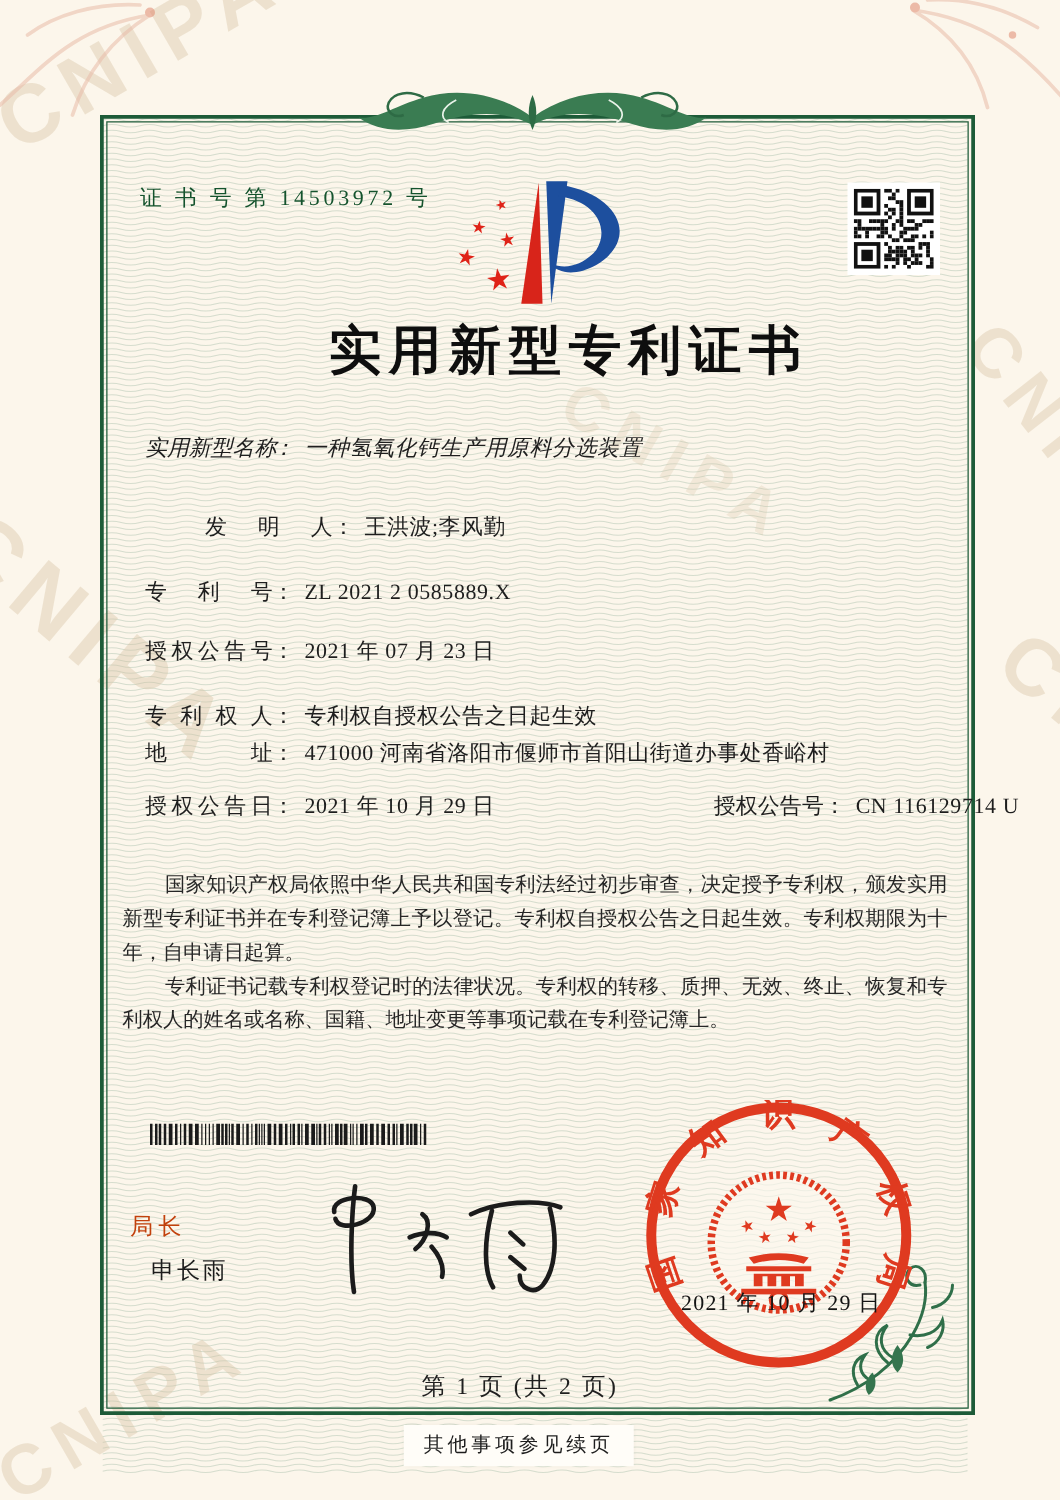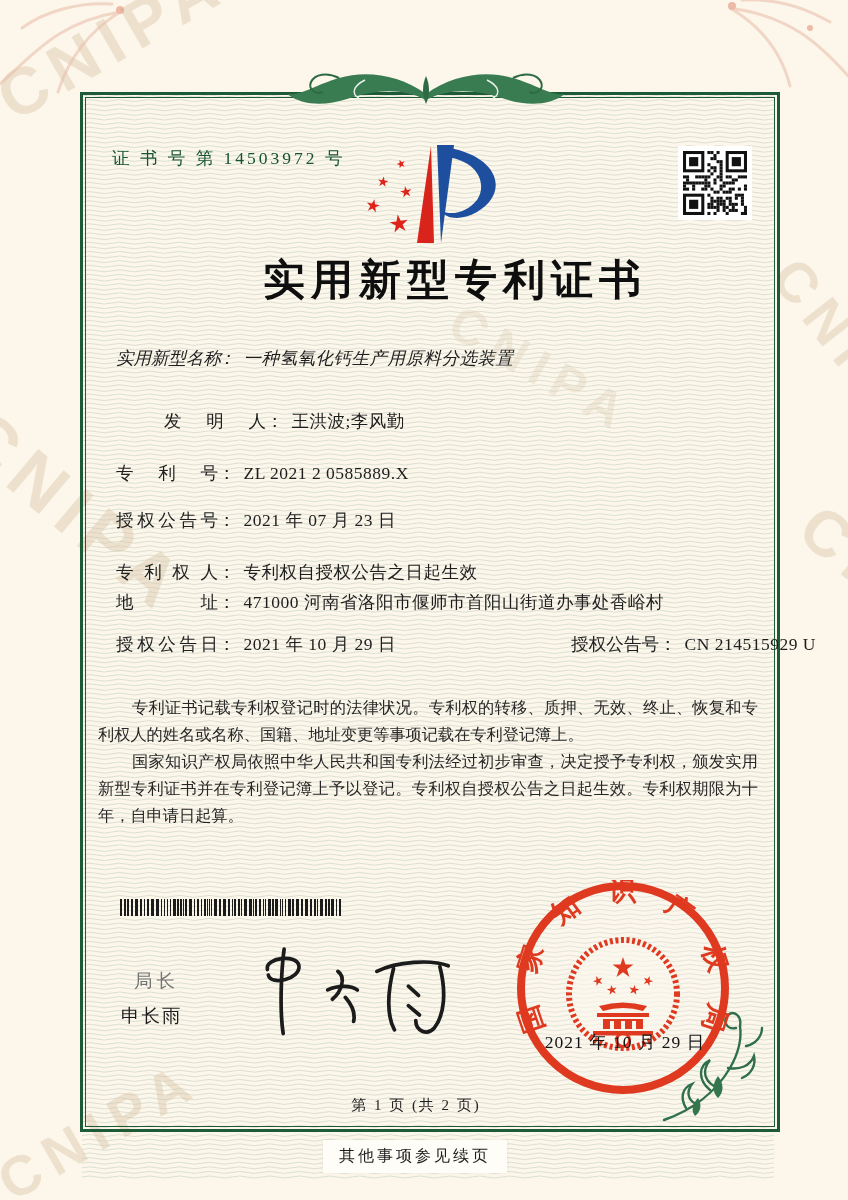--- a/index.html
+++ b/index.html
@@ -35,28 +35,28 @@
   .flabel{display:inline-block;width:102px;text-align:justify;text-align-last:justify;}
   .fcolon{display:inline-block;margin-right:8px;}
   .fvalue{letter-spacing:0.5px;}
   .grp2{position:absolute;left:455px;top:0;white-space:nowrap;}
   .grp2 .flabel{width:88px;}
   .paras{position:absolute;left:98px;top:695px;width:660px;z-index:4;
     font-size:16.2px;line-height:27px;text-align:justify;color:#262626;}
   .paras p{margin:0;text-indent:2.1em;}
   #barcode{position:absolute;left:120px;top:899px;width:224px;height:17px;z-index:4;}
   #barcode i{position:absolute;top:0;bottom:0;background:#1b1b1b;}
-  .juzhang{position:absolute;left:134px;top:968px;font-size:18.5px;letter-spacing:4px;z-index:4;color:#737373;}
+  .juzhang{position:absolute;left:104px;top:968px;font-size:18.5px;letter-spacing:4px;z-index:4;color:#c2410c;}
   .juname{position:absolute;left:121px;top:1003px;font-size:18.5px;letter-spacing:2px;z-index:4;color:#1c1c1c;}
   .sig{position:absolute;left:248px;top:938px;z-index:5;}
   .sealwrap{position:absolute;left:505px;top:880px;z-index:5;}
   .sealdate{position:absolute;left:520px;top:1030px;width:210px;text-align:center;z-index:6;
     font-size:17.5px;letter-spacing:1px;color:#141414;}
   .pageinfo{position:absolute;left:80px;top:1096px;width:672px;text-align:center;z-index:4;
-    font-size:15px;letter-spacing:2px;color:#1f1f1f;}
+    font-size:19px;letter-spacing:2px;color:#1f1f1f;}
   .contnote{
     position:absolute;left:415px;top:1140px;transform:translateX(-50%);z-index:4;
     background:#fffdf8;padding:6px 16px;font-size:16px;letter-spacing:3px;color:#1d1d1d;
     box-shadow:0 0 4px rgba(0,0,0,0.06);
   }
   .orn-top{position:absolute;left:281px;top:64px;z-index:3;}
   .orn-corner{position:absolute;left:658px;top:1006px;z-index:3;}
   .pink{position:absolute;z-index:1;opacity:.55;}
 </style>
 </head>
@@ -522,27 +522,27 @@
 </div>
 <div class="frow" style="top:560px;">
   <span class="flabel">专利权人</span><span class="fcolon">：</span><span class="fvalue">专利权自授权公告之日起生效</span>
 </div>
 <div class="frow" style="top:590px;">
   <span class="flabel">地址</span><span class="fcolon">：</span><span class="fvalue">471000 河南省洛阳市偃师市首阳山街道办事处香峪村</span>
 </div>
 <div class="frow" style="top:632px;">
   <span class="flabel">授权公告日</span><span class="fcolon">：</span><span class="fvalue">2021 年 10 月 29 日</span>
   <span class="grp2">
-    <span class="flabel">授权公告号</span><span class="fcolon">：</span><span class="fvalue">CN 214515929 U</span>
+    <span class="flabel">授权公告号</span><span class="fcolon">：</span><span class="fvalue">CN 116129714 U</span>
   </span>
 </div>
 
 <div class="paras">
+  <p>国家知识产权局依照中华人民共和国专利法经过初步审查，决定授予专利权，颁发实用新型专利证书并在专利登记簿上予以登记。专利权自授权公告之日起生效。专利权期限为十年，自申请日起算。</p>
   <p>专利证书记载专利权登记时的法律状况。专利权的转移、质押、无效、终止、恢复和专利权人的姓名或名称、国籍、地址变更等事项记载在专利登记簿上。</p>
-  <p>国家知识产权局依照中华人民共和国专利法经过初步审查，决定授予专利权，颁发实用新型专利证书并在专利登记簿上予以登记。专利权自授权公告之日起生效。专利权期限为十年，自申请日起算。</p>
 </div>
 
 <div id="barcode">
     <i style="left: 0px; width: 2px;"></i>
     <i style="left: 4px; width: 2px;"></i>
     <i style="left: 7px; width: 2px;"></i>
     <i style="left: 11px; width: 2px;"></i>
     <i style="left: 15px; width: 3px;"></i>
     <i style="left: 20px; width: 2px;"></i>
     <i style="left: 24px; width: 1px;"></i>

